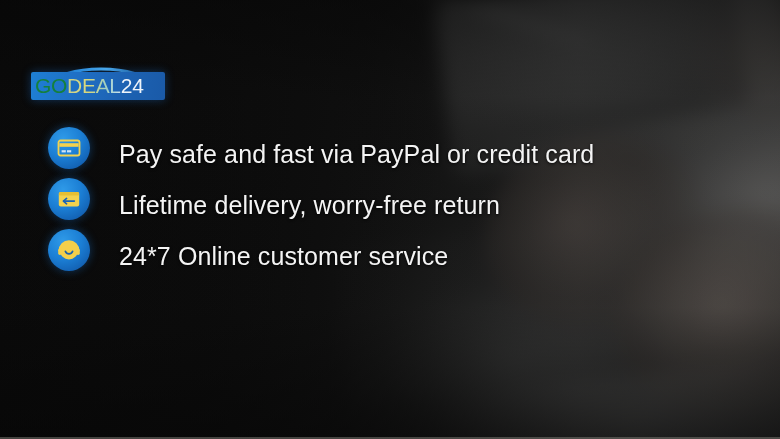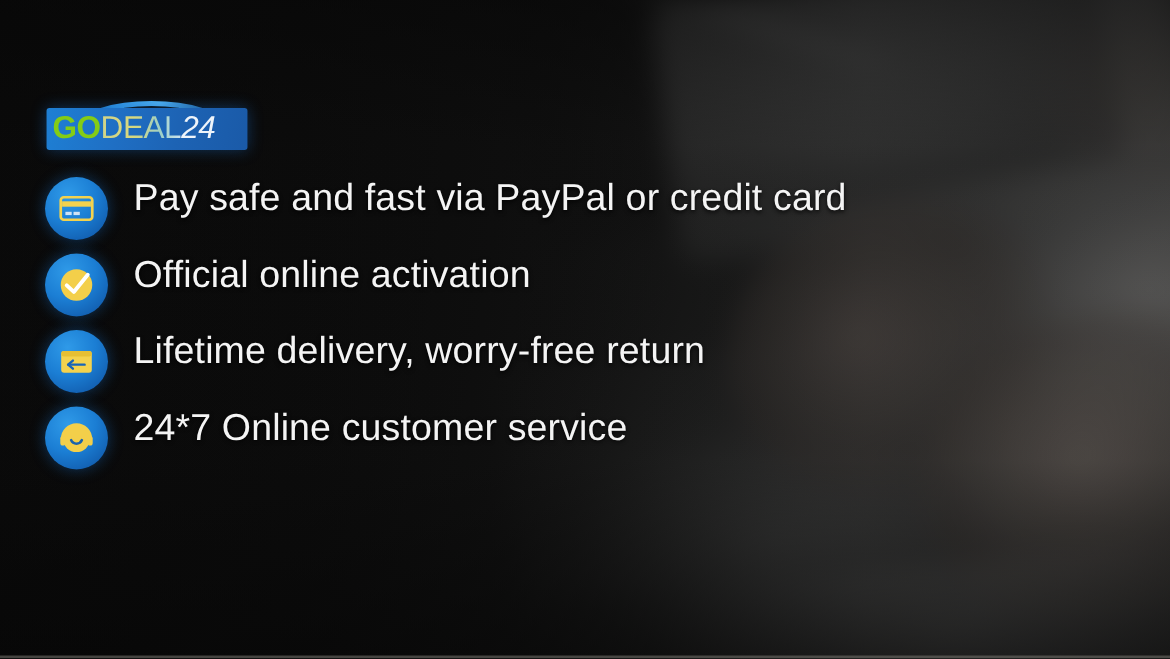--- a/index.html
+++ b/index.html
@@ -190,44 +190,45 @@
     left: 4px;
     top: 14px;
     width: 134px;
     height: 28px;
     line-height: 28px;
     font-size: 21px;
     font-weight: 400;
     letter-spacing: -0.3px;
     white-space: nowrap;
   }
-  .logo-go { color: #84cc16; font-weight: bold; }
+  .logo-go { color: #15803d; }
   .logo-deal {
     background: linear-gradient(90deg, #cfd48a 0%, #d9d87c 40%, #9ed0c8 75%, #cfe4ef 100%);
     -webkit-background-clip: text;
     background-clip: text;
     color: #d2d58c;
     text-align: center;
     -webkit-text-fill-color: transparent;
   }
-  .logo-24 { color: #eef4fa; font-style: italic; }
+  .logo-24 { color: #eef4fa; }
 
   
   .features {
     position: absolute;
     left: 0;
     top: 118px;
     width: 780px;
   }
   .feature-row {
     position: relative;
     height: 51px;
     display: flex;
-    align-items: flex-start;
-    padding-left: 30px;
+    align-items: flex-end;
+    padding-left: 48px;
+    gap: 12px;
   }
   .icon-wrap {
     width: 42px;
     height: 42px;
     flex: 0 0 42px;
     border-radius: 50%;
     background: radial-gradient(circle at 36% 28%, #2f9ae8 0%, #1b7ed4 46%, #1362b4 78%, #0f4f96 100%);
     box-shadow: 0 0 10px rgba(22,110,200,0.45);
     display: flex;
     align-items: center;
@@ -292,29 +293,20 @@
           <svg width="26" height="26" viewBox="0 0 26 26">
             <rect x="2.5" y="5.5" width="21" height="15" rx="2" fill="none" stroke="#f3d24e" stroke-width="1.8"></rect>
             <rect x="3.4" y="8.2" width="19.2" height="3.6" fill="#f3d24e"></rect>
             <rect x="5.6" y="15.2" width="4.2" height="2.2" fill="#cfe3f5"></rect>
             <rect x="11" y="15.2" width="4.2" height="2.2" fill="#cfe3f5"></rect>
           </svg>
         </div>
         <div class="feature-label">Pay safe and fast via PayPal or credit card</div>
       </div>
 
-      <div class="feature-row">
-        <div class="icon-wrap">
-          <svg width="28" height="28" viewBox="0 0 28 28">
-            <circle cx="14" cy="14" r="10.5" fill="#f3cf4a"></circle>
-            <path d="M7.5 14.2 L12.2 18.6 L21.5 7.2" fill="none" stroke="#ffffff" stroke-width="2.6" stroke-linecap="round" stroke-linejoin="round"></path>
-          </svg>
-        </div>
-        <div class="feature-label">Official online activation</div>
-      </div>
 
 
       <div class="feature-row">
         <div class="icon-wrap">
           <svg width="26" height="26" viewBox="0 0 26 26">
             <rect x="2.8" y="6" width="20.4" height="14.5" rx="2" fill="#f3d24e"></rect>
             <rect x="2.8" y="6" width="20.4" height="3.6" rx="1.6" fill="#e6bf33"></rect>
             <path d="M10.6 12.4 L7.4 15.1 L10.6 17.8" fill="none" stroke="#1764b8" stroke-width="1.6" stroke-linecap="round" stroke-linejoin="round"></path>
             <path d="M7.6 15.1 L18.4 15.1" fill="none" stroke="#1764b8" stroke-width="1.6" stroke-linecap="round"></path>
           </svg>

